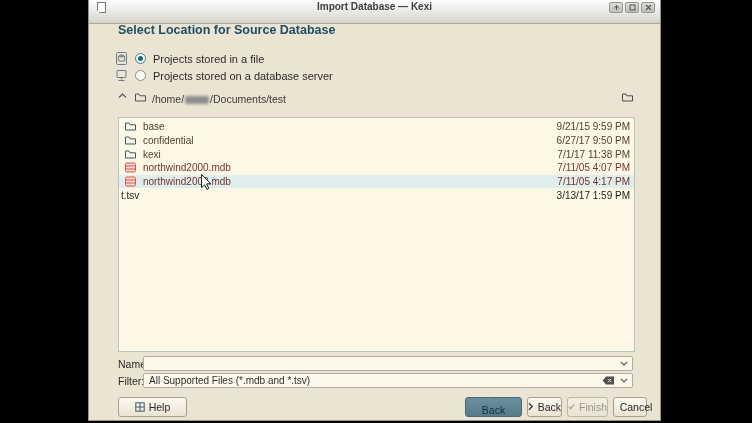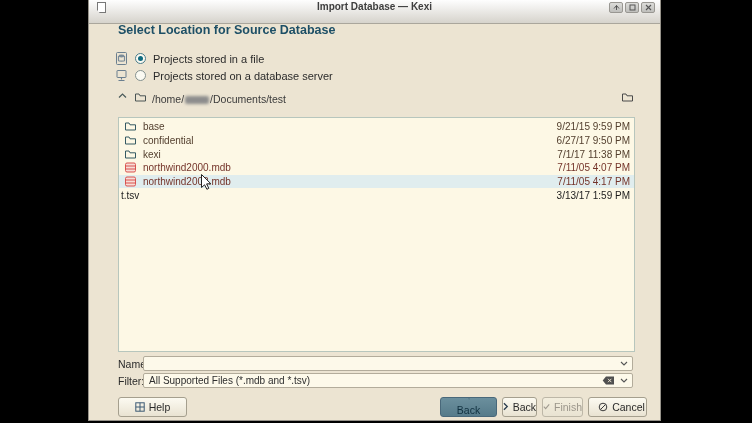--- a/index.html
+++ b/index.html
@@ -85,21 +85,21 @@
          gap:4px; font-size:10.5px; color:#2a2a2a;
          background:linear-gradient(#fcfaf1,#e9e3d2);
          border:1px solid #a59f8e; border-radius:3px; }
   .btn-help { width:69px; }
   .btn-group { margin-left:auto; display:flex; gap:5px; }
   .btn-back   { width:57px; background:linear-gradient(#6b8f9d,#567b8a);
                 border-color:#49687a; color:#10303f;flex-direction:column; }
   .btn-next   { width:35px; }
   .btn-finish { width:41px; color:#9b968b;
                 background:linear-gradient(#f3eede,#e9e3d2); border-color:#bdb7a7; }
-  .btn-cancel { width:59px;padding-left:8px; }
+  .btn-cancel { width:34px;padding-left:8px; }
 </style>
 </head>
 <body>
 
 <div class="stage">
   <div class="window">
 
     <div class="titlebar">
       <span class="doc-icon"></span>
       <span class="title">Import Database — Kexi</span>

